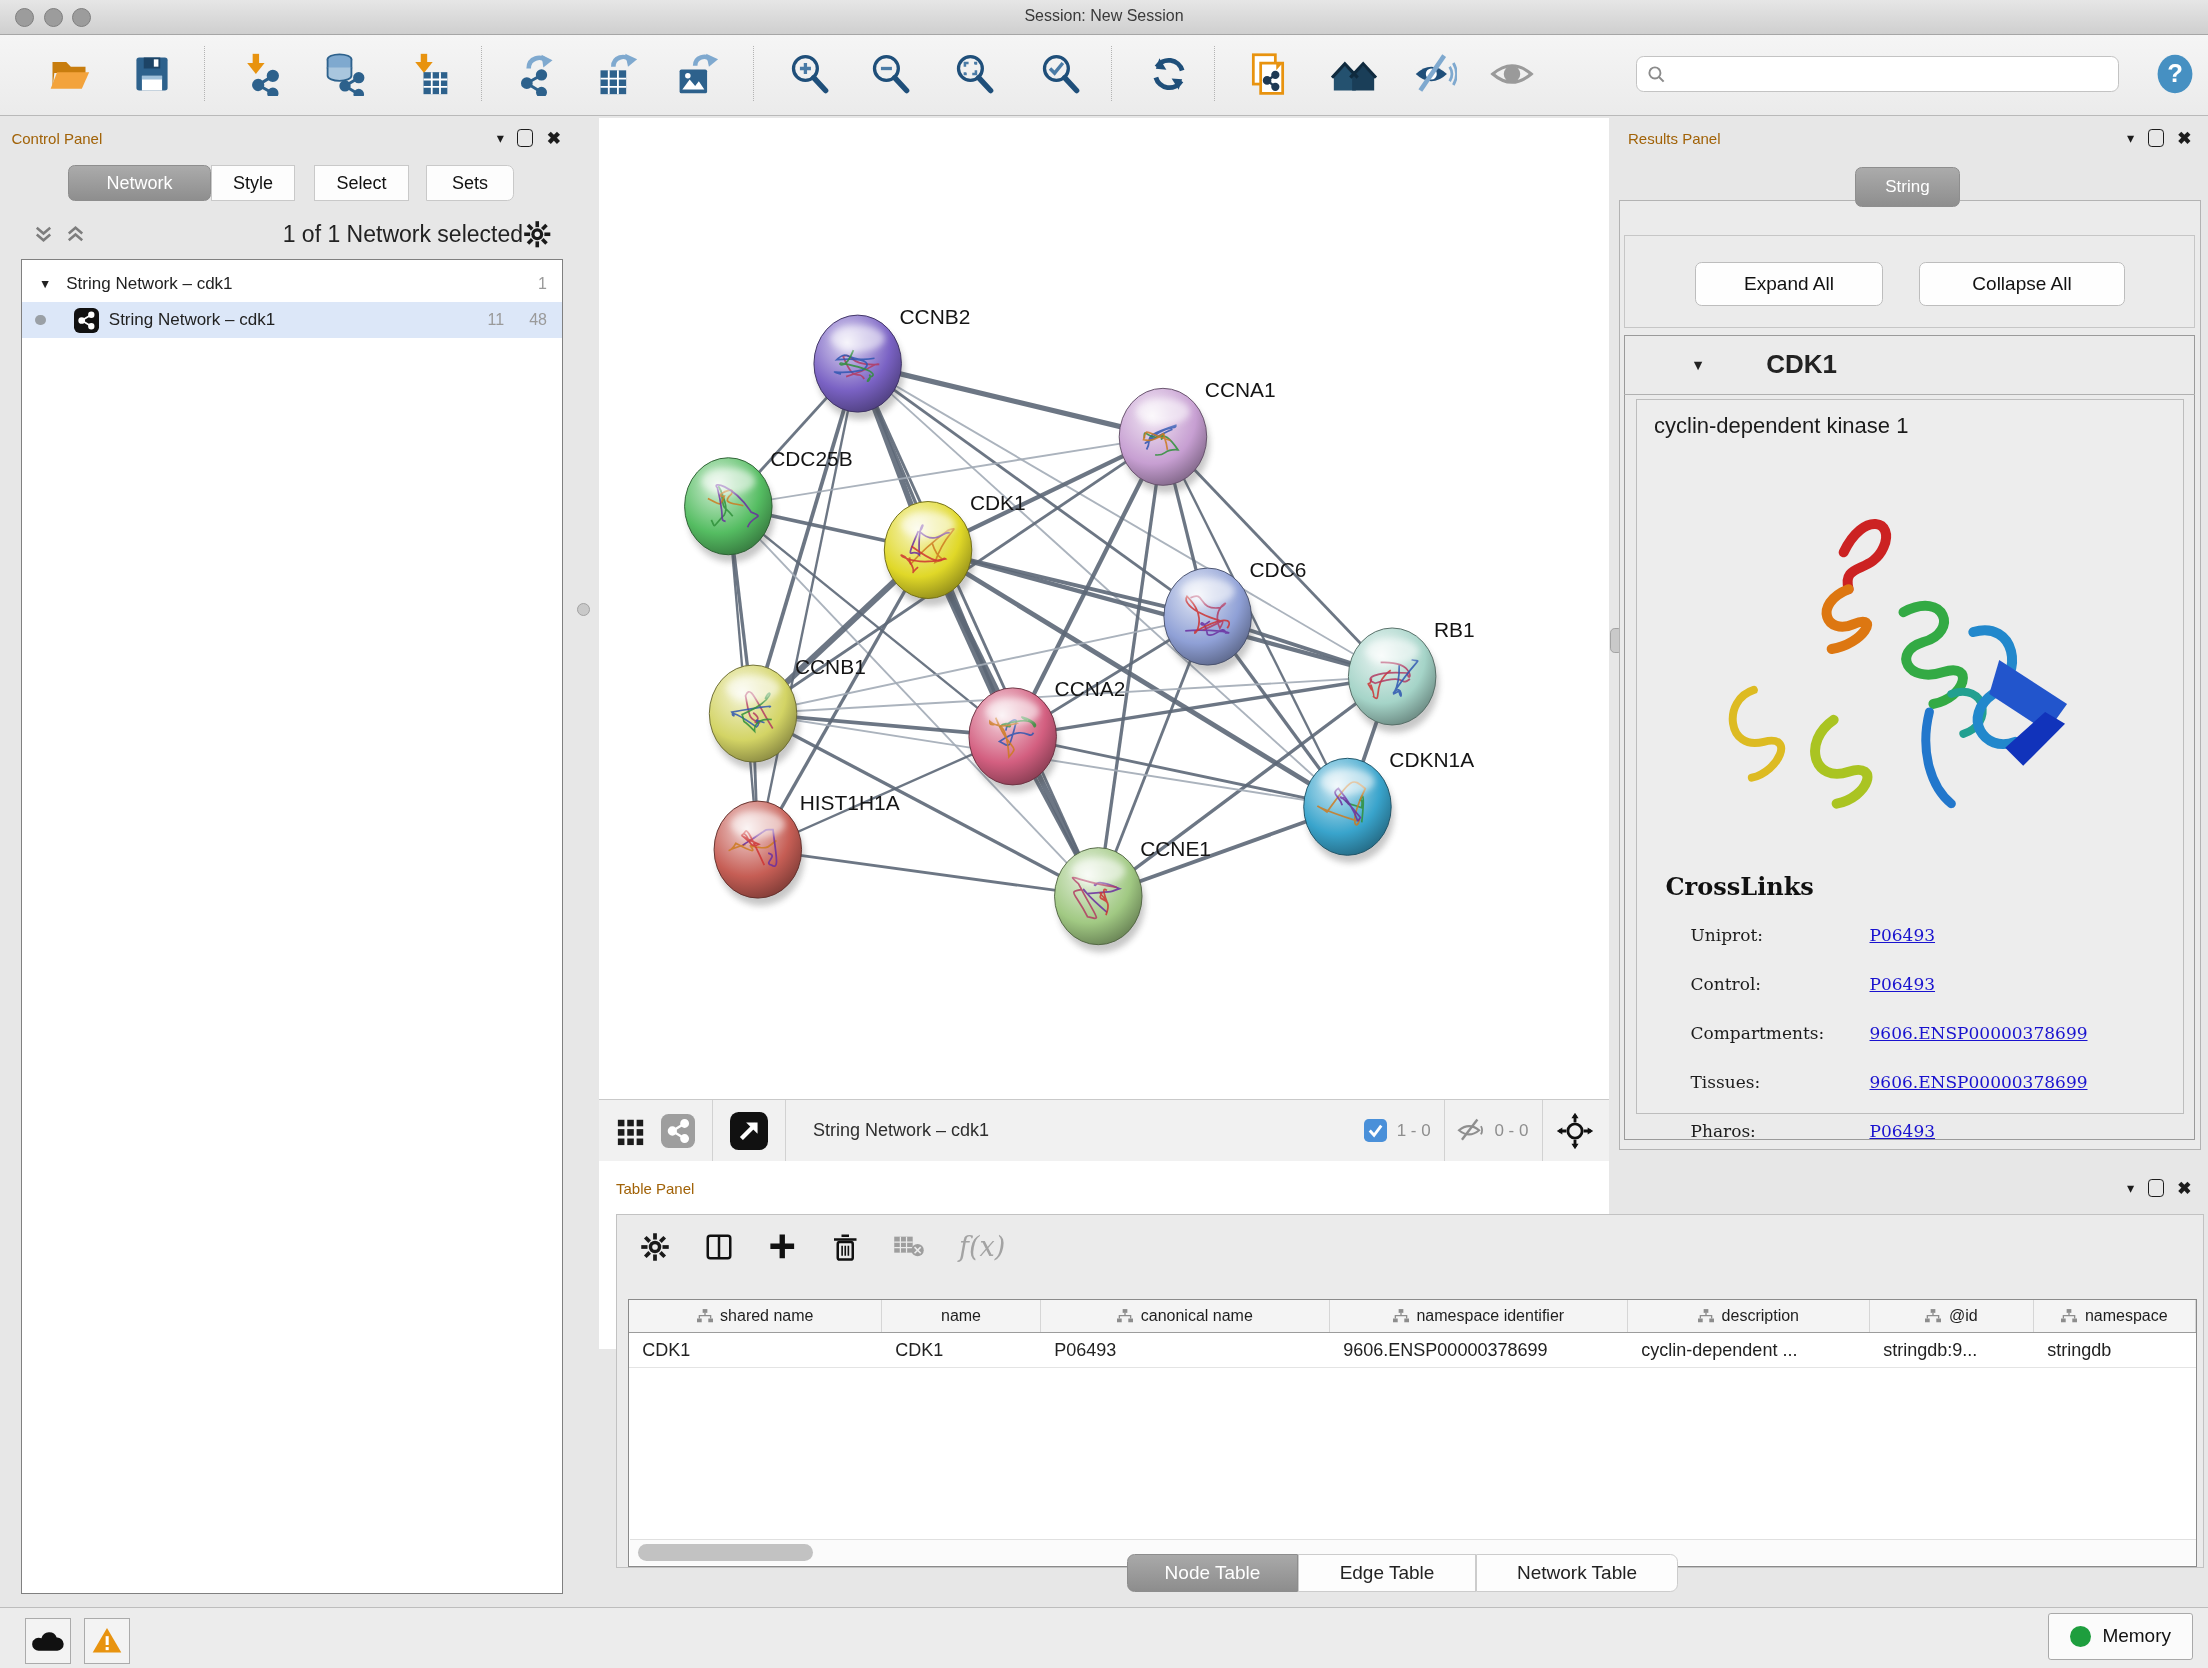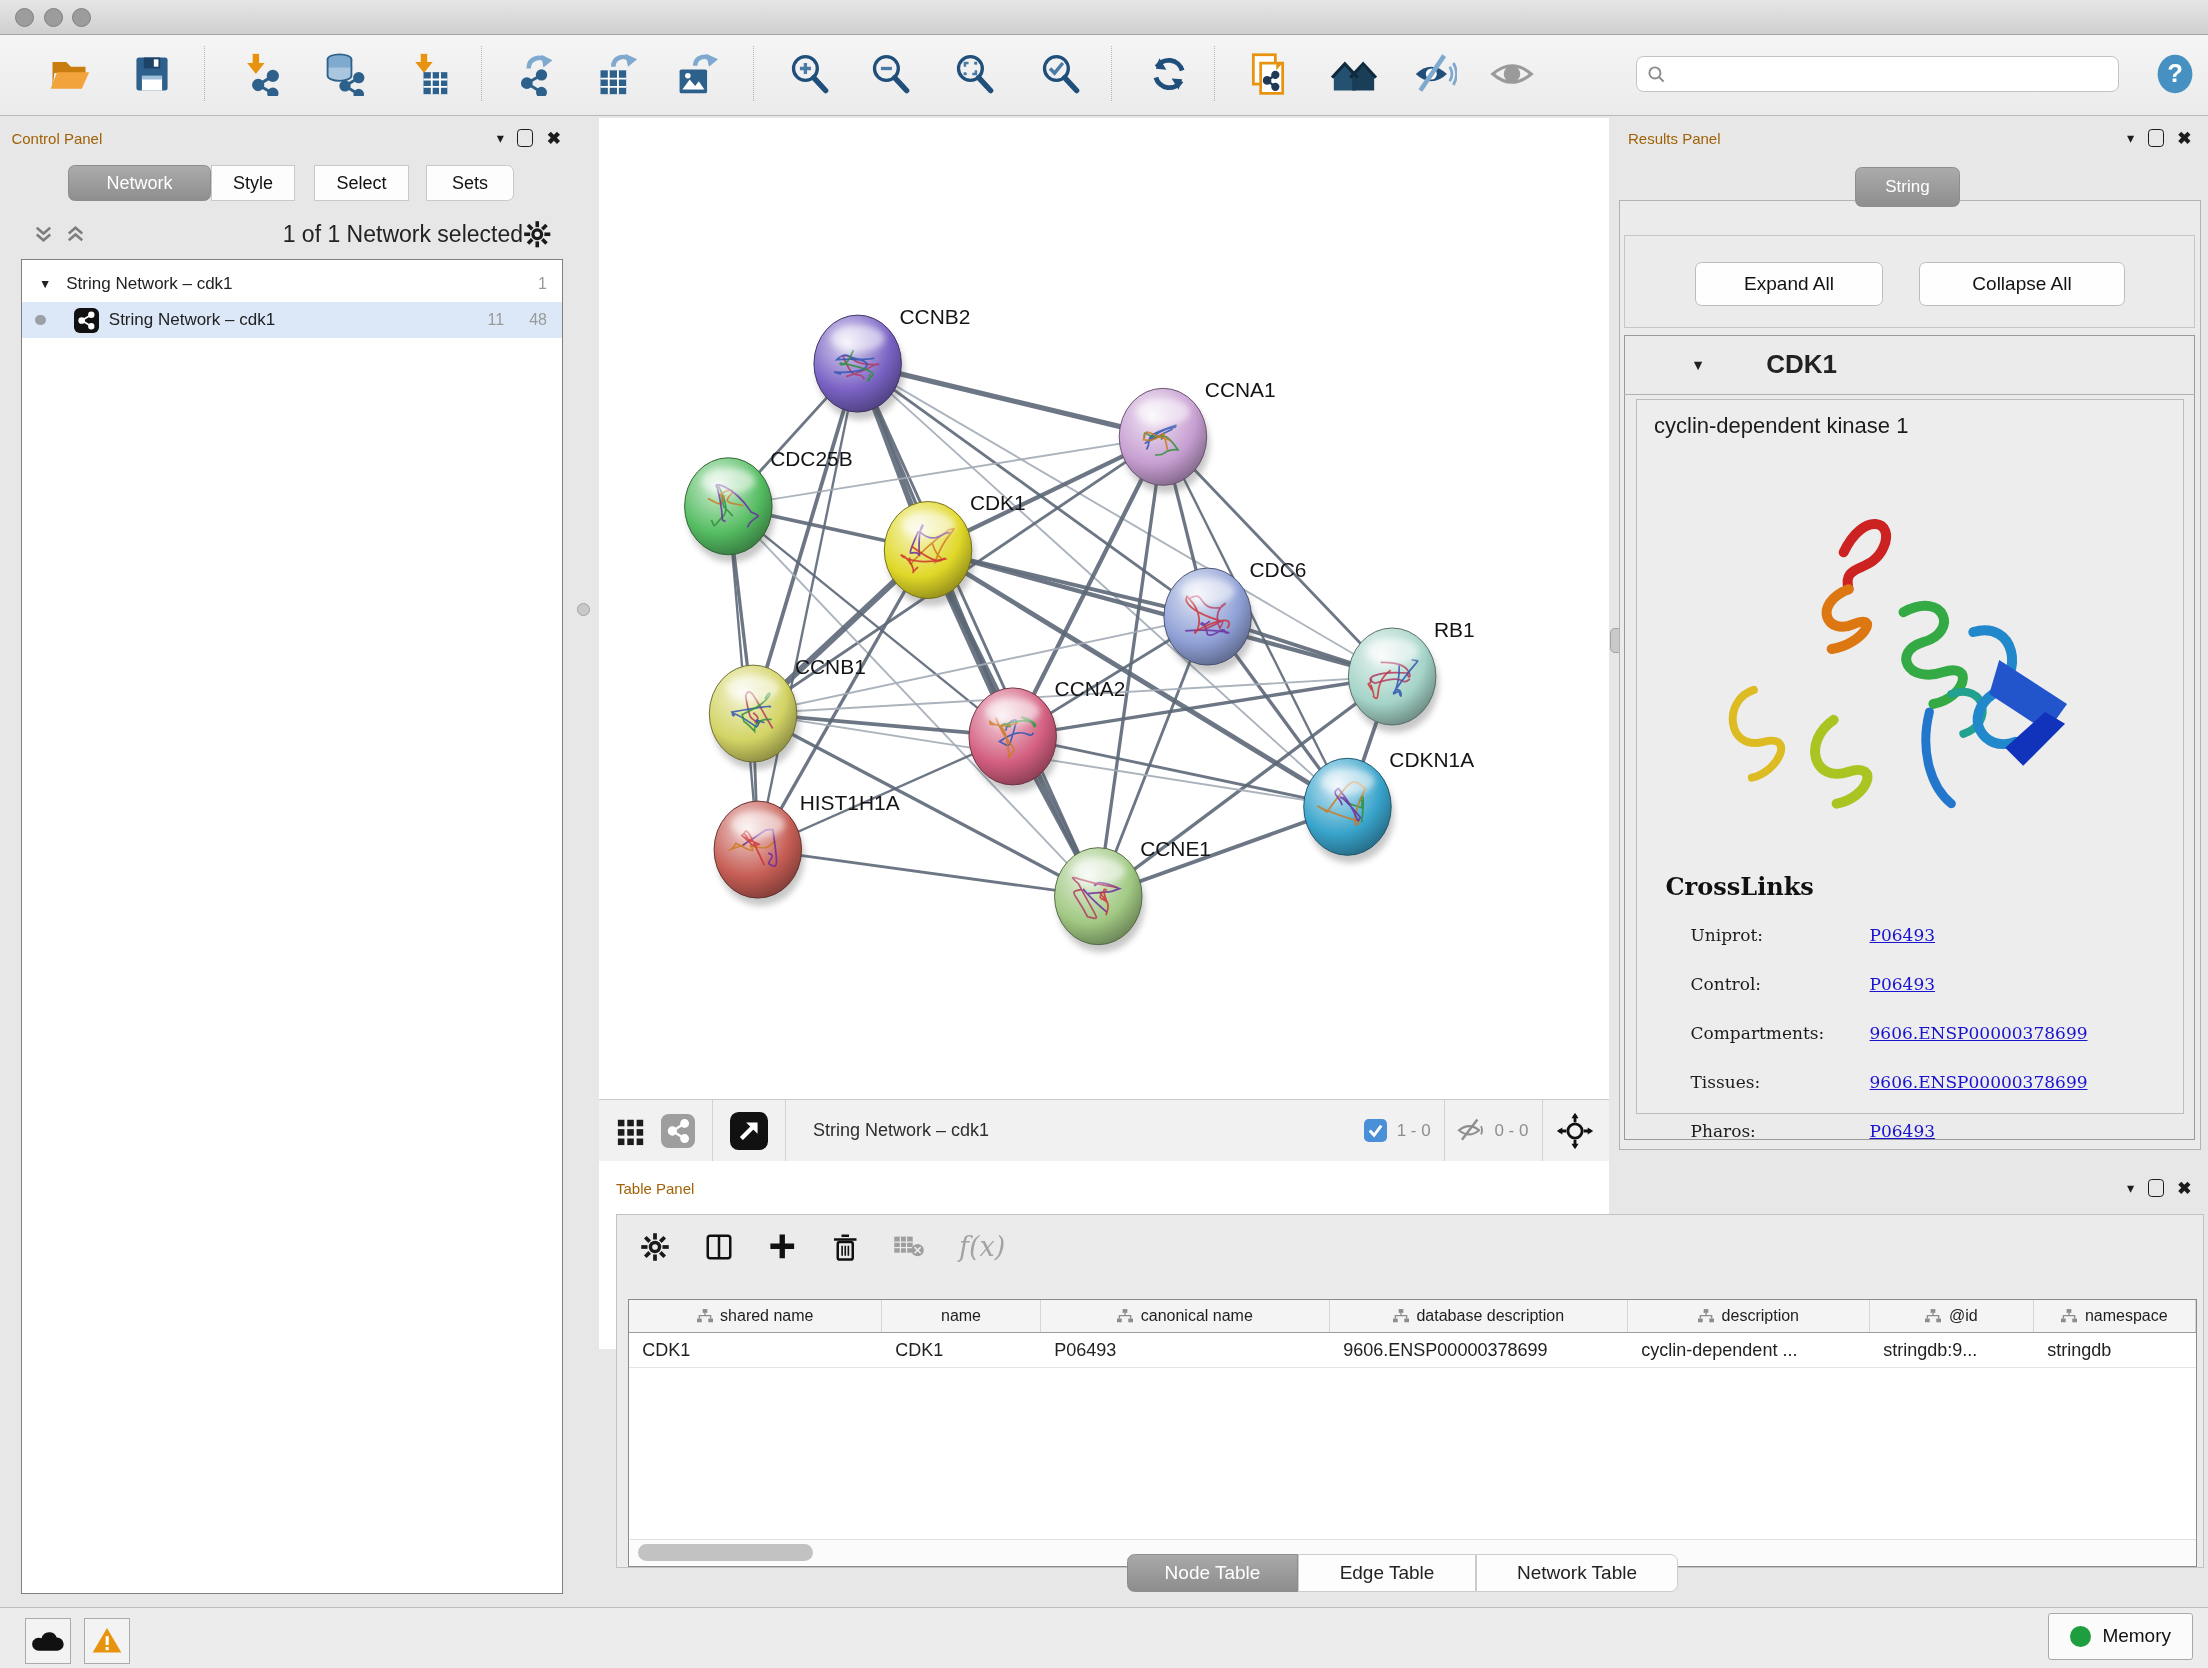--- a/index.html
+++ b/index.html
@@ -79,20 +79,21 @@
 </style>
 </head>
 <body>
 
 <div id="app">
 
   <div class="abs" id="titlebar">
     <div class="abs tlight" style="left:15px"></div>
     <div class="abs tlight" style="left:44px"></div>
     <div class="abs tlight" style="left:72px"></div>
+    <div class="abs" id="win-title">Session: New Session</div>
   </div>
 
   <div class="abs" id="toolbar">
     <div class="abs tbtn" style="left:45px">
       <svg width="44" height="44" viewBox="0 0 48 48">
           <path d="M6 40 V11 h15 l5 5 h16 v7 H8 Z" fill="#c87d0e"></path>
           <path d="M4 40 L11 22 H46 L38 40 Z" fill="#f3a33c"></path>
         </svg>
     </div>
     <div class="abs tbtn" style="left:128px">
@@ -756,21 +757,21 @@
         </div>
         <div class="th" style="width: 298px;">
           <svg width="16" height="14.3" viewBox="0 0 17 15">
             <g fill="#8d8d8d">
               <rect x="6" y="0" width="5" height="4"></rect>
               <rect x="0" y="10" width="5" height="4"></rect>
               <rect x="12" y="10" width="5" height="4"></rect>
               <path d="M8.5 4 v3 M2.5 10 v-3 h12 v3" stroke="#8d8d8d" stroke-width="1.4" fill="none"></path>
             </g>
           </svg>
-          <span>database description</span>
+          <span>namespace identifier</span>
         </div>
         <div class="th" style="width: 242px;">
           <svg width="16" height="14.3" viewBox="0 0 17 15">
             <g fill="#8d8d8d">
               <rect x="6" y="0" width="5" height="4"></rect>
               <rect x="0" y="10" width="5" height="4"></rect>
               <rect x="12" y="10" width="5" height="4"></rect>
               <path d="M8.5 4 v3 M2.5 10 v-3 h12 v3" stroke="#8d8d8d" stroke-width="1.4" fill="none"></path>
             </g>
           </svg>

